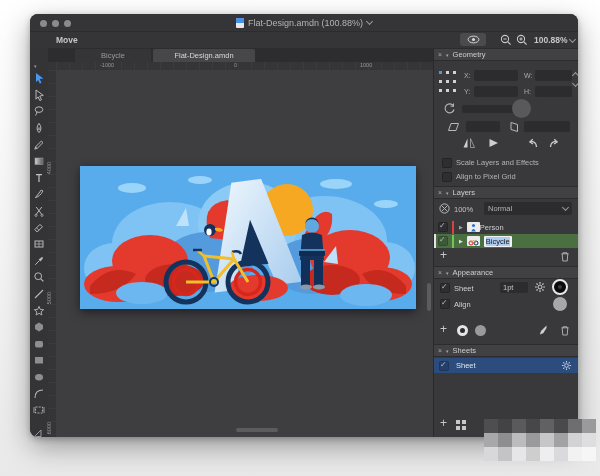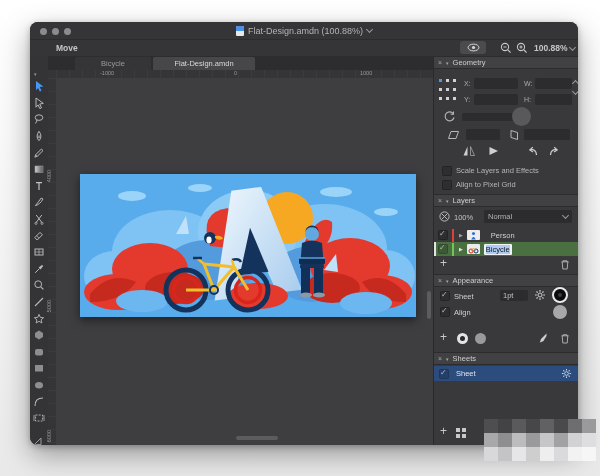--- a/index.html
+++ b/index.html
@@ -1,18 +1,18 @@
 <!DOCTYPE html>
 <html><head>
 <meta charset="utf-8">
 <style>
   html,body{margin:0;padding:0;}
   body{width:600px;height:476px;background:linear-gradient(#ffffff,#e9e9ea);font-family:"Liberation Sans",sans-serif;overflow:hidden;position:relative;-webkit-font-smoothing:antialiased;}
   .abs{position:absolute;}
-  .window{position:absolute;left:30px;top:22px;width:548px;height:423px;background:#3a3a3c;border-radius:8px;box-shadow:0 10px 28px rgba(0,0,0,.35), 0 2px 6px rgba(0,0,0,.25);overflow:hidden;}
+  .window{position:absolute;left:30px;top:14px;width:548px;height:423px;background:#3a3a3c;border-radius:8px;box-shadow:0 10px 28px rgba(0,0,0,.35), 0 2px 6px rgba(0,0,0,.25);overflow:hidden;}
   
   .titlebar{position:absolute;left:0;top:0;width:100%;height:17px;background:#353537;border-bottom:1px solid #2c2c2e;}
   .light{position:absolute;top:6px;width:7px;height:7px;border-radius:50%;background:#8b8b8d;}
   .titlegrp{position:absolute;top:0;left:0;width:100%;height:17px;display:flex;align-items:center;justify-content:center;gap:4px;}
   .doc-icon{width:8px;height:10px;background:#e8e8ea;border-radius:1px;position:relative;}
   .doc-icon:before{content:"";position:absolute;left:0;top:0;width:8px;height:5px;background:#4a8fe8;border-radius:1px 1px 0 0;}
   .wtitle{font-size:9px;color:#b4b4b6;}
   .chev{display:inline-block;width:4px;height:4px;border-right:1px solid #9a9a9c;border-bottom:1px solid #9a9a9c;transform:rotate(45deg);margin-top:-2px;}
   
   .toolbar{position:absolute;left:0;top:18px;width:100%;height:16px;background:#353537;font-weight:bold;}
@@ -435,21 +435,21 @@
           <span class="ck">✓</span>
         </div>
       <div style="width:2px;height:13px;background:#e04038;margin-left:8px"></div>
       <span class="disc" style="margin-left:5px">▶</span>
       <div class="thumb" style="margin-left:4px">
         <svg width="11" height="9" viewBox="0 0 11 9">
             <circle cx="5.5" cy="2.4" r="1.5" fill="#2a6fd4"></circle>
             <path d="M3.2,8.5 Q5.5,3.6 7.8,8.5 Z" fill="#2a6fd4"></path>
           </svg>
       </div>
-      <span style="margin-left:11px;color:#cfcfd1">Person</span>
+      <span style="margin-left:0;color:#cfcfd1">Person</span>
     </div>
     <div class="lrow" style="top:186px;background:#4a6f41">
       <div style="position:absolute;left:0;top:0;width:2px;height:14px;background:#e4e4e6"></div>
       <div class="cbox" style="position:relative;left:4px;background:#3c5a35;border-color:#32492c">
           <span class="ck">✓</span>
         </div>
       <div style="width:2px;height:13px;background:#76c357;margin-left:8px"></div>
       <span class="disc" style="margin-left:5px;color:#d8e8d0">▶</span>
       <div class="thumb" style="margin-left:4px">
         <svg width="11" height="9" viewBox="0 0 11 9">

